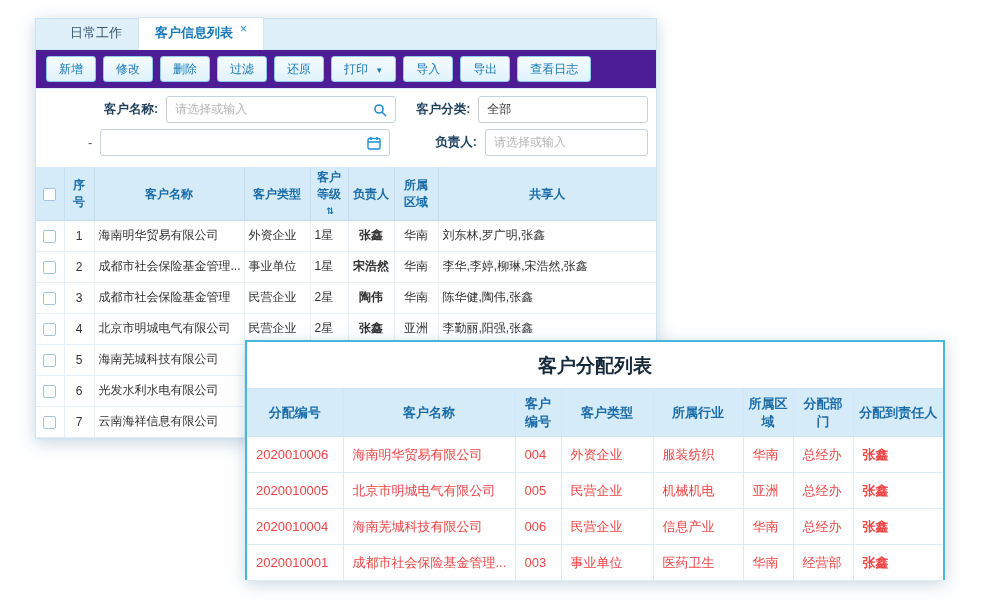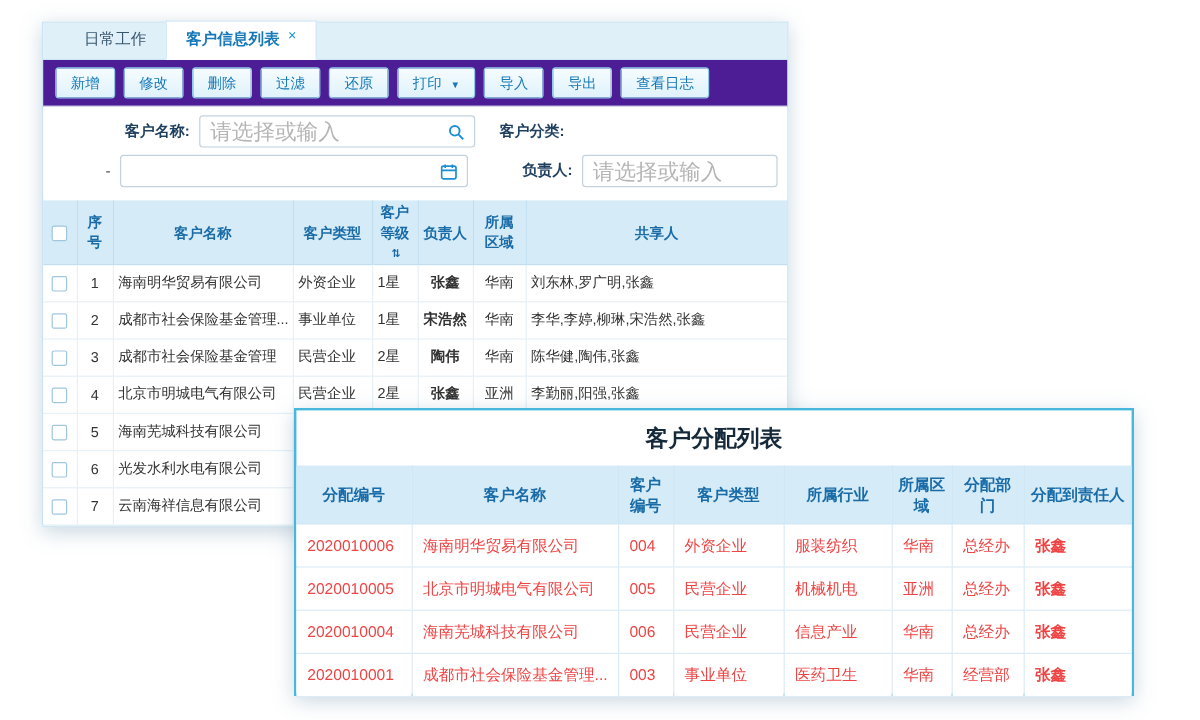--- a/index.html
+++ b/index.html
@@ -47,21 +47,21 @@
   .filters { padding:4px 0 6px; background:#fff; }
   .frow { display:flex; align-items:center; padding:3px 4px 3px 0;margin-left:44px; }
   .frow1 { padding-left:24px; }
   .frow2 { padding-left:8px; }
   .flabel { font-size:12.5px; font-weight:bold; color:#1f3f5f; margin-right:8px; white-space:nowrap; }
   .ml1 { margin-left:20px; }
   .ml2 { margin-left:45px; }
   .dash { font-size:13px; color:#555; margin-right:8px; }
   .finput {
     height:27px; border:1px solid #c3d2dc; border-radius:3px; background:#fff;
-    display:flex; align-items:center; padding:0 8px; font-size:18px; color:#333;
+    display:flex; align-items:center; padding:0 8px; font-size:12px; color:#333;
     overflow:hidden;
   }
   .finput .ph { color:#b5b5b5; white-space:nowrap; }
   .finput .val { color:#333; }
   .icon-right { margin-left:auto; display:flex; align-items:center; }
   .w-name { width:230px; }
   .w-date { width:290px; }
   .w-flex { flex:1; margin-right:4px; }
 
   
@@ -148,20 +148,23 @@
         <div class="finput w-name">
           <span class="ph">请选择或输入</span>
           <span class="icon-right">
             <svg width="14" height="14" viewBox="0 0 14 14">
                 <circle cx="6" cy="6" r="4" fill="none" stroke="#1a8fd1" stroke-width="1.6"></circle>
                 <line x1="9.2" y1="9.2" x2="13" y2="13" stroke="#1a8fd1" stroke-width="1.6"></line>
               </svg>
           </span>
         </div>
         <span class="flabel ml1">客户分类:</span>
+        <div class="finput w-flex">
+          <span class="val">全部</span>
+        </div>
       </div>
       <div class="frow frow2">
         <span class="dash">-</span>
         <div class="finput w-date">
           <span class="icon-right">
             <svg width="14" height="14" viewBox="0 0 14 14">
                 <rect x="1" y="2.5" width="12" height="10.5" rx="1.5" fill="none" stroke="#1a8fd1" stroke-width="1.4"></rect>
                 <line x1="1" y1="6" x2="13" y2="6" stroke="#1a8fd1" stroke-width="1.4"></line>
                 <line x1="4" y1="1" x2="4" y2="4" stroke="#1a8fd1" stroke-width="1.4"></line>
                 <line x1="10" y1="1" x2="10" y2="4" stroke="#1a8fd1" stroke-width="1.4"></line>

